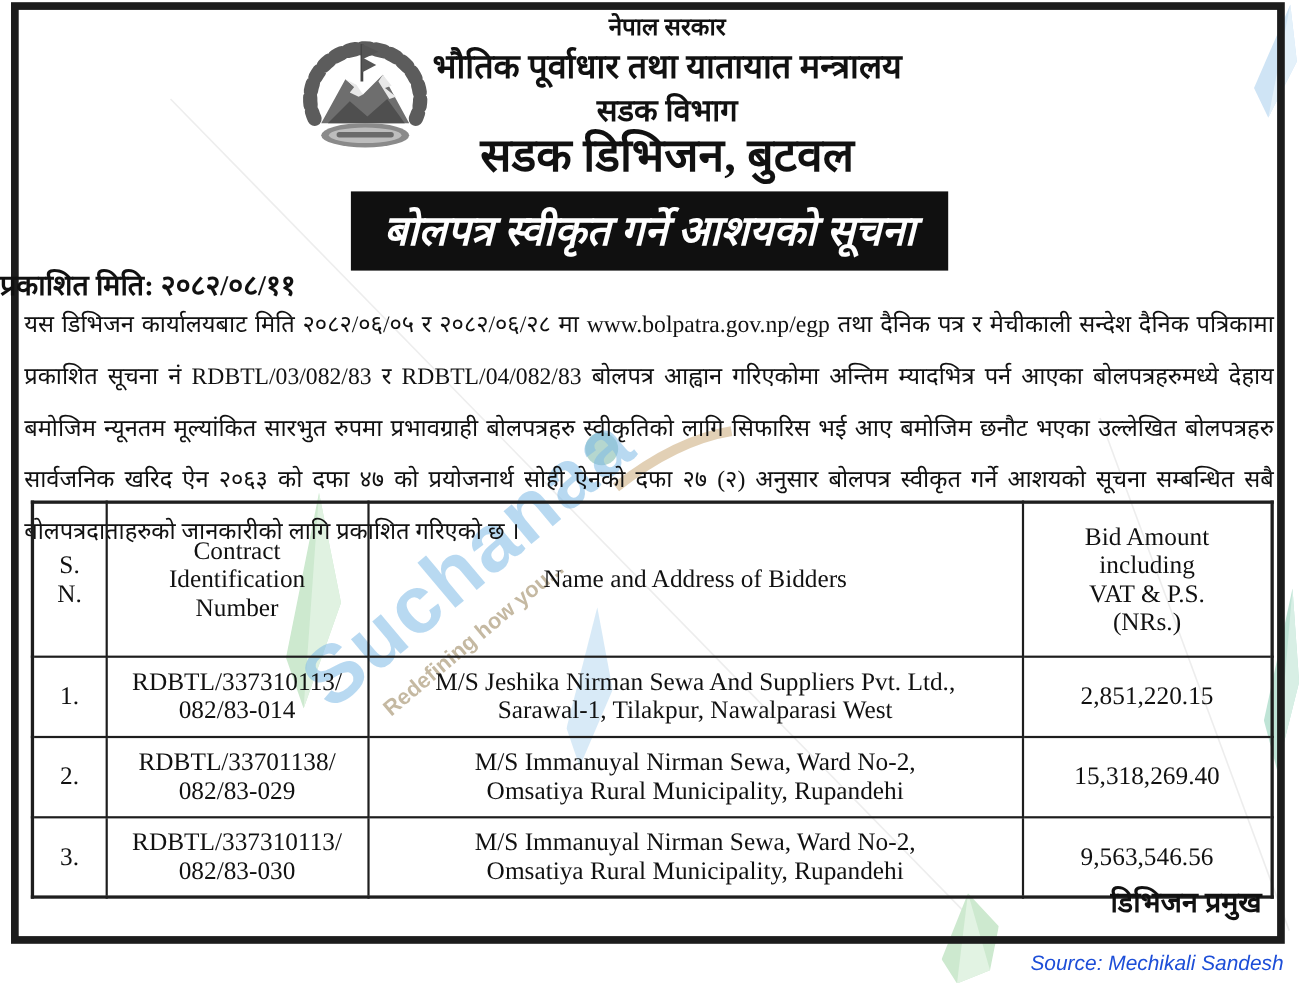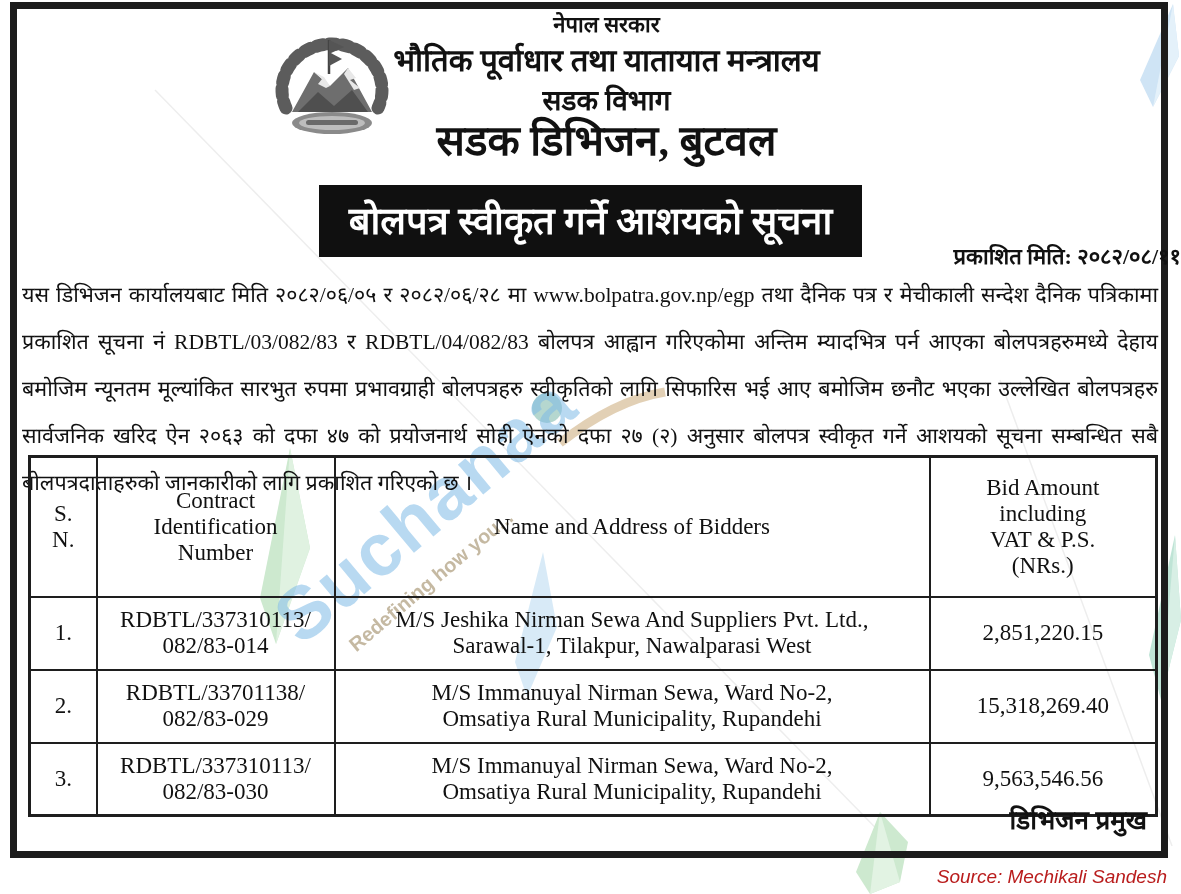--- a/index.html
+++ b/index.html
@@ -38,28 +38,28 @@
     border:7px solid #1c1c1c;
     z-index:2;
   }
   
   .hline{position:absolute;left:0;width:1181px;text-align:center;z-index:3;margin-left:16px;}
   .h-gov{top:8px;font-size:22px;font-weight:bold;}
   .h-ministry{top:38px;font-size:31px;font-weight:600;}
   .h-dept{top:80px;font-size:28px;font-weight:600;}
   .h-office{top:110px;font-size:42px;font-weight:800;}
   .emblem{position:absolute;left:272px;top:30px;z-index:3;}
-  .banner-wrap{position:absolute;left:0;top:185px;width:1181px;text-align:center;z-index:3;}
+  .banner-wrap{position:absolute;left:0;top:174px;width:1181px;text-align:center;z-index:3;font-style:italic;}
   .banner{
     display:inline-block;background:#101010;color:#ffffff;
     font-size:38px;font-weight:800;
     padding:8px 30px 12px 30px;
   }
-  .pubdate{position:absolute;left:0;top:240px;width:1181px;text-align:right;
-    font-size:22px;font-weight:bold;z-index:3;}
+  .pubdate{position:absolute;left:0;top:240px;width:1181px;text-align:left;
+    font-size:26px;font-weight:bold;z-index:3;}
   
   .bodytext{
     position:absolute;left:22px;top:272px;width:1136px;
     font-size:21.5px;line-height:47px;text-align:justify;z-index:3;
   }
   
   table.bids{
     position:absolute;left:28px;top:455px;z-index:3;
     border-collapse:collapse;table-layout:fixed;
     width:1127px;
@@ -78,21 +78,21 @@
   tr.r{height:73px;}
   .col-sn{width:67px;}
   .col-cid{width:238px;}
   .col-name{width:595px;}
   .col-amt{width:227px;}
   
   .signature{position:absolute;right:34px;top:801px;font-size:26px;font-weight:bold;z-index:3;}
   .source{
     position:absolute;right:14px;top:866px;z-index:3;
     font-family:"Liberation Sans","DejaVu Sans",sans-serif;
-    font-style:italic;font-size:19px;color:#b91c1c;
+    font-style:italic;font-size:19px;color:#1d4ed8;
   }
 </style>
 </head>
 <body>
 
 <svg class="deco" id="faint-lines" width="1181" height="894">
   <line x1="155" y1="90" x2="905" y2="858" stroke="rgba(0,0,0,0.07)" stroke-width="1.5"></line>
   <line x1="1000" y1="380" x2="1172" y2="846" stroke="rgba(0,0,0,0.07)" stroke-width="1.5"></line>
   <path d="M560,443 Q615,400 665,392" stroke="rgba(190,150,90,0.45)" stroke-width="9" fill="none"></path>
   <circle cx="547" cy="408" r="15" fill="rgba(70,155,135,0.40)"></circle>

